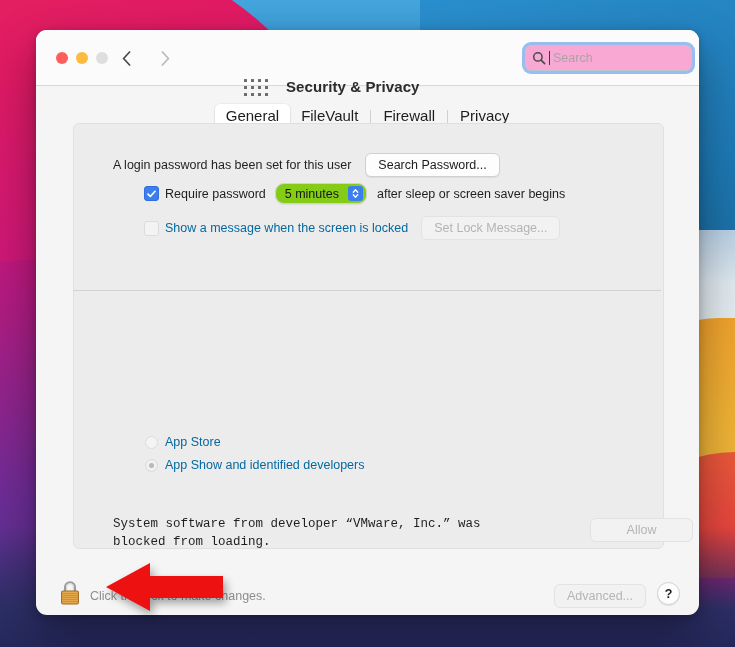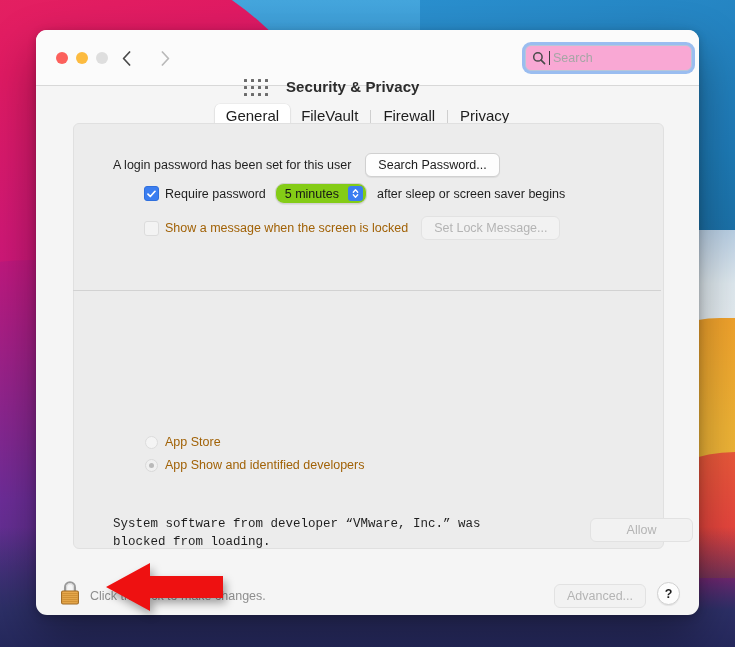--- a/index.html
+++ b/index.html
@@ -139,21 +139,21 @@
     position:absolute; left:37px; top:93px; width:589px; height:424px;
     background:#ececec; border:1px solid #e0e0e0; border-radius:6px;
   }
   .divider {
     position:absolute; left:37px; top:260px; width:588px; height:1px;
     background:#d2d2d2;
   }
 
   .row { position:absolute; display:flex; align-items:center; }
   .lbl { font-size:12.5px; color:#1f1f1f; white-space:nowrap; }
-  .lbl.dim { color:#a16207; }
+  .lbl.dim { color:#0369a1; }
 
   
   .cb {
     width:13px; height:13px; border-radius:3px; flex:0 0 auto;
     display:flex; align-items:center; justify-content:center; margin-right:6px;
   }
   .cb.on { background:#3b7ef0; border:1px solid #2f6fdd; }
   .cb.off-dim { background:#f3f3f3; border:1px solid #dcdcdc; }
   .cb.on-dim { background:#f1f1f1; border:1px solid #dcdcdc; }
   .cb svg { display:block; }

